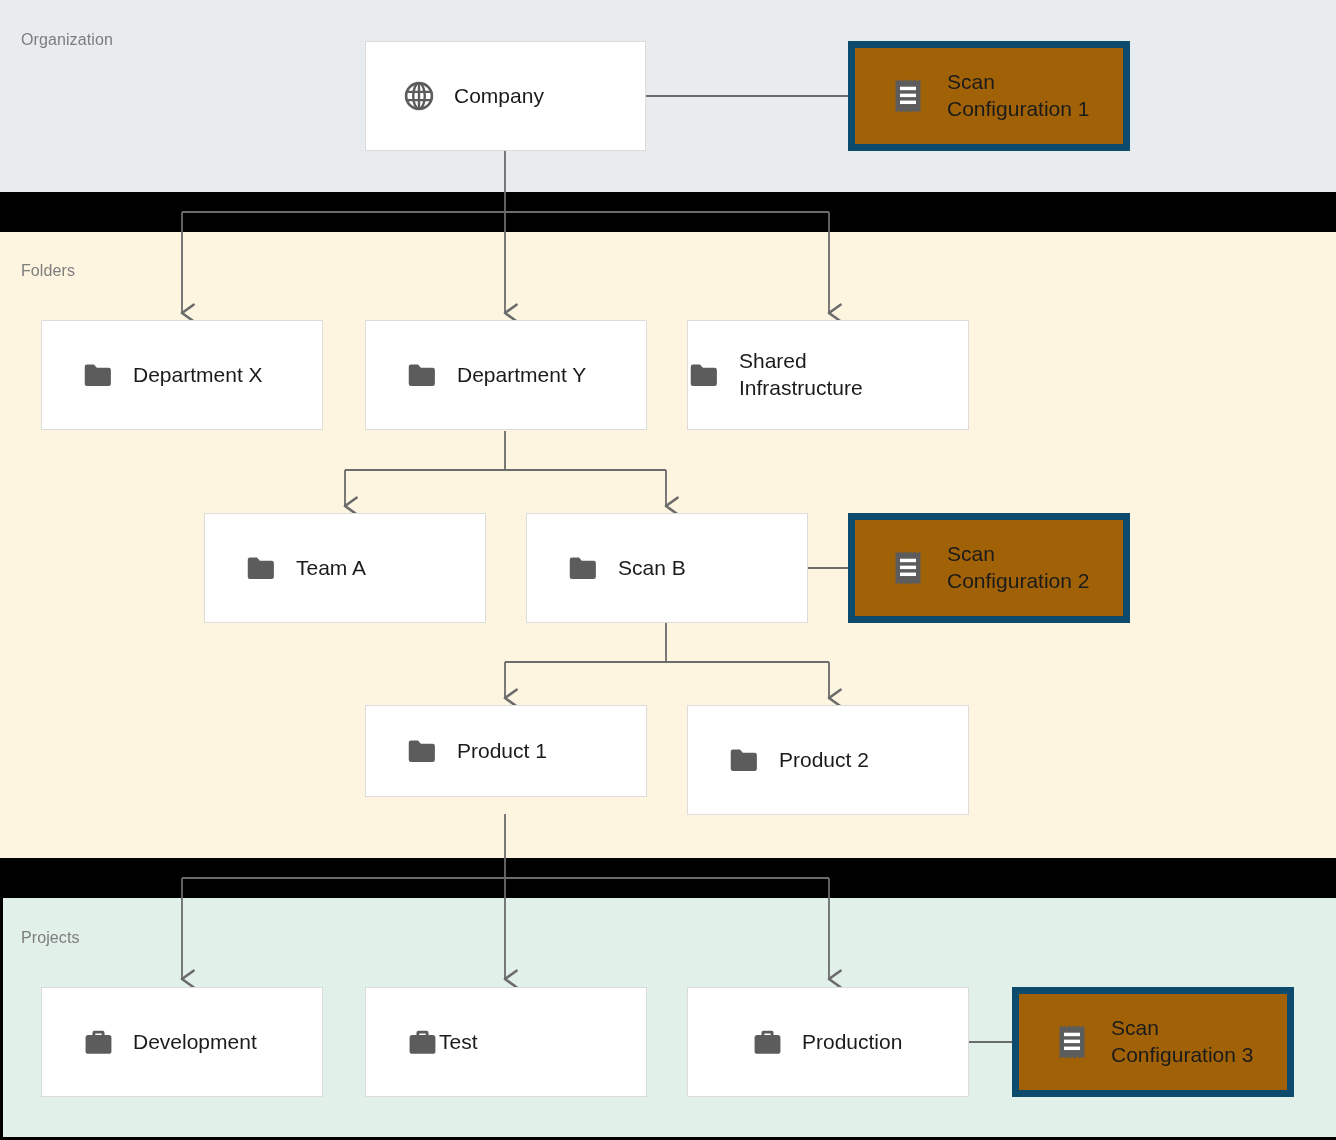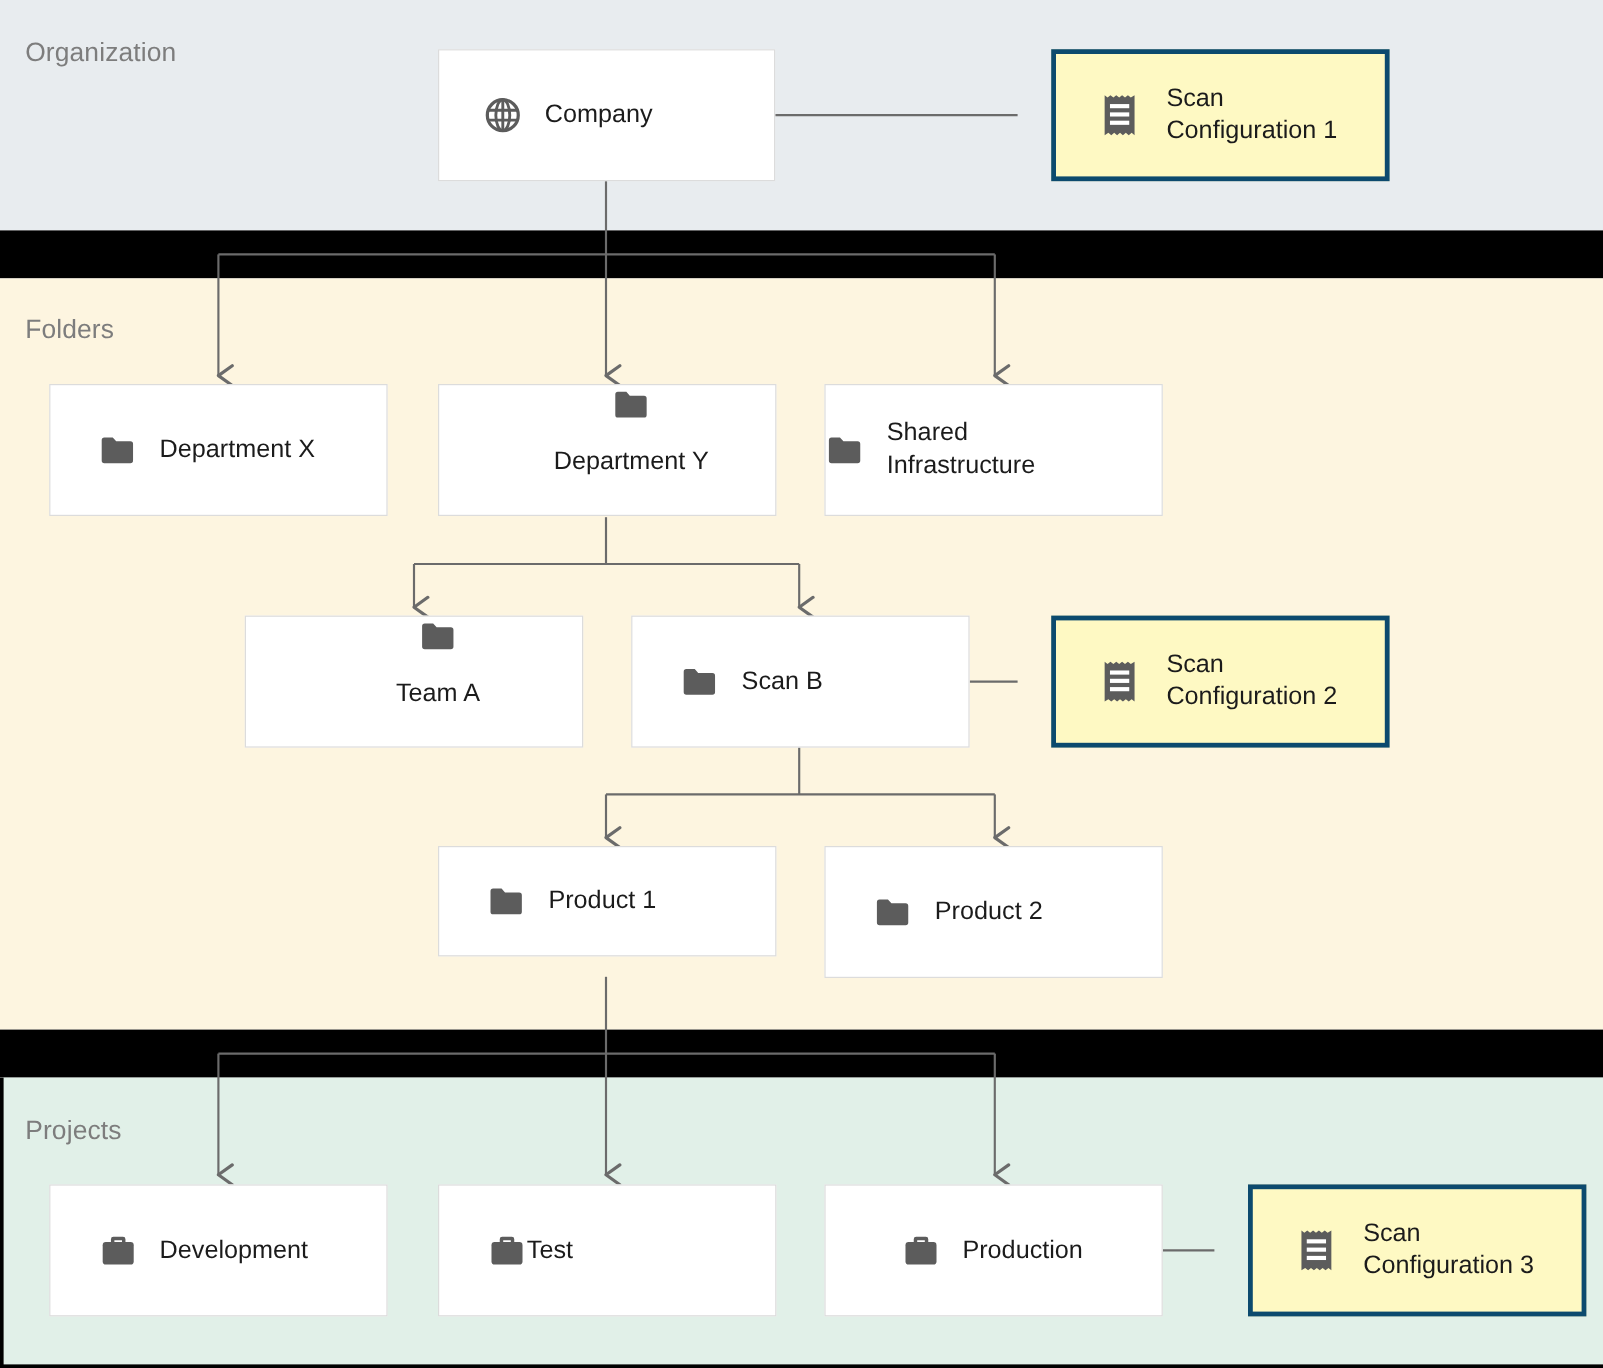--- a/index.html
+++ b/index.html
@@ -9,30 +9,30 @@
   
   .band{position:absolute;left:0;width:1336px;}
   .band-org{top:0;height:192px;background:#e8ecef;}
   .band-black-1{top:192px;height:40px;background:#000000;}
   .band-folders{top:232px;height:626px;background:#fdf5e0;}
   .band-black-2{top:858px;height:40px;background:#000000;}
   .band-projects{top:898px;height:242px;background:#e1f0e8;
       border-left:3px solid #000;border-bottom:3px solid #000;
       box-sizing:border-box;}
 
-  .band-label{position:absolute;font-size:22px;color:#7d7d7d;
+  .band-label{position:absolute;font-size:16px;color:#7d7d7d;
       letter-spacing:.1px;white-space:nowrap;}
 
   
   #wires{position:absolute;left:0;top:0;width:1336px;height:1140px;}
 
   
   .node{position:absolute;box-sizing:border-box;display:flex;
         align-items:center;background:#ffffff;border:1px solid #dcdcdc;}
-  .node.scan{background:#fef9c3;border:4px solid #0c4a6e;margin-left:28px;}
+  .node.scan{background:#a16207;border:7px solid #0c4a6e;}
   .node .ico{flex:0 0 auto;display:flex;align-items:center;
         justify-content:center;}
   .node .lbl{font-size:21px;color:#1b1b1b;line-height:1.28;
         white-space:pre-line;}
 
   .ico svg{display:block;}
 </style>
 </head>
 <body>
 
@@ -112,40 +112,40 @@
 
   <div class="node" style="left:41px;top:320px;width:282px;height:110px;padding-left:40px;gap:18px;">
     <span class="ico">
       <svg width="33" height="33" viewBox="0 0 24 24">
         <path d="M2 5.6a1.6 1.6 0 0 1 1.6-1.6h5.1l2.1 2.4h8.6A1.6 1.6 0 0 1 21 8v10a1.6 1.6 0 0 1-1.6 1.6H3.6A1.6 1.6 0 0 1 2 18Z" fill="#5c5c5c"></path>
       </svg>
     </span>
     <span class="lbl">Department X</span>
   </div>
 
-  <div class="node" style="left:365px;top:320px;width:282px;height:110px;padding-left:40px;gap:18px;flex-direction:column;">
+  <div class="node" style="left:365px;top:320px;width:282px;height:110px;padding-left:40px;gap:18px;">
     <span class="ico">
       <svg width="33" height="33" viewBox="0 0 24 24">
         <path d="M2 5.6a1.6 1.6 0 0 1 1.6-1.6h5.1l2.1 2.4h8.6A1.6 1.6 0 0 1 21 8v10a1.6 1.6 0 0 1-1.6 1.6H3.6A1.6 1.6 0 0 1 2 18Z" fill="#5c5c5c"></path>
       </svg>
     </span>
     <span class="lbl">Department Y</span>
   </div>
 
   <div class="node" style="left:687px;top:320px;width:282px;height:110px;gap:18px;">
     <span class="ico">
       <svg width="33" height="33" viewBox="0 0 24 24">
         <path d="M2 5.6a1.6 1.6 0 0 1 1.6-1.6h5.1l2.1 2.4h8.6A1.6 1.6 0 0 1 21 8v10a1.6 1.6 0 0 1-1.6 1.6H3.6A1.6 1.6 0 0 1 2 18Z" fill="#5c5c5c"></path>
       </svg>
     </span>
     <span class="lbl">Shared
 Infrastructure</span>
   </div>
 
-  <div class="node" style="left:204px;top:513px;width:282px;height:110px;padding-left:40px;gap:18px;flex-direction:column;">
+  <div class="node" style="left:204px;top:513px;width:282px;height:110px;padding-left:40px;gap:18px;">
     <span class="ico">
       <svg width="33" height="33" viewBox="0 0 24 24">
         <path d="M2 5.6a1.6 1.6 0 0 1 1.6-1.6h5.1l2.1 2.4h8.6A1.6 1.6 0 0 1 21 8v10a1.6 1.6 0 0 1-1.6 1.6H3.6A1.6 1.6 0 0 1 2 18Z" fill="#5c5c5c"></path>
       </svg>
     </span>
     <span class="lbl">Team A</span>
   </div>
 
   <div class="node" style="left:526px;top:513px;width:282px;height:110px;padding-left:40px;gap:18px;">
     <span class="ico">

